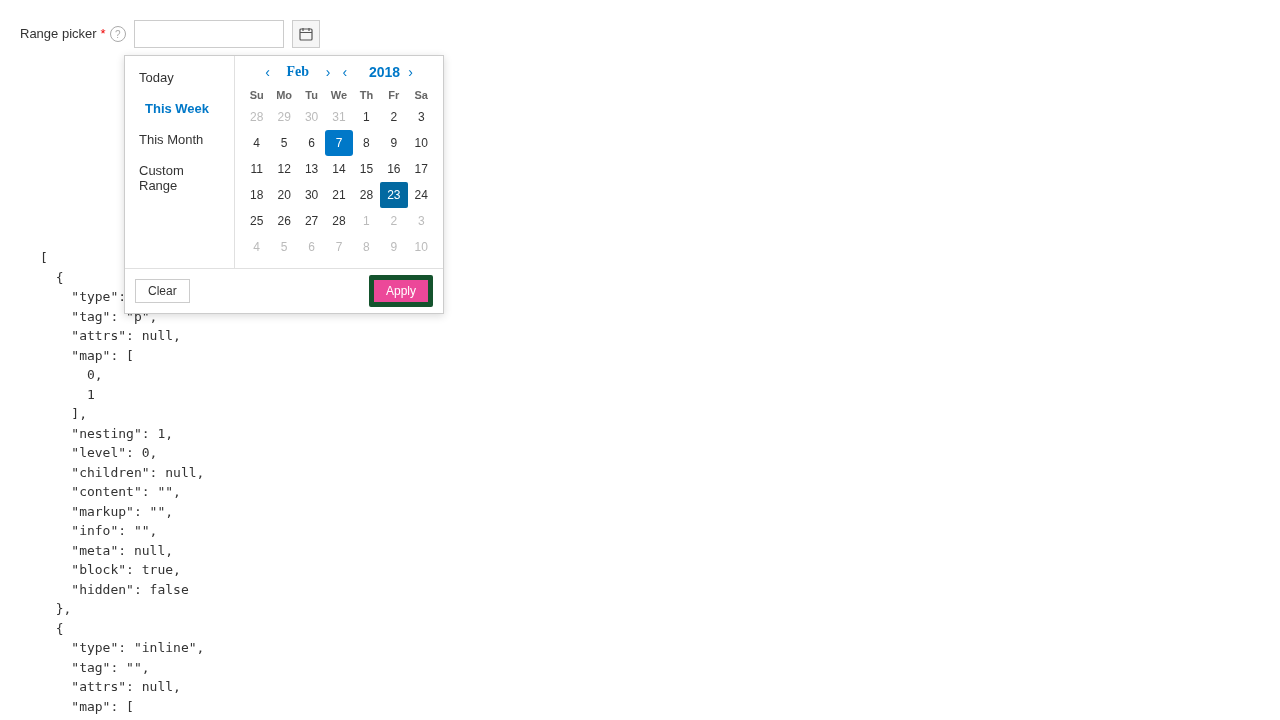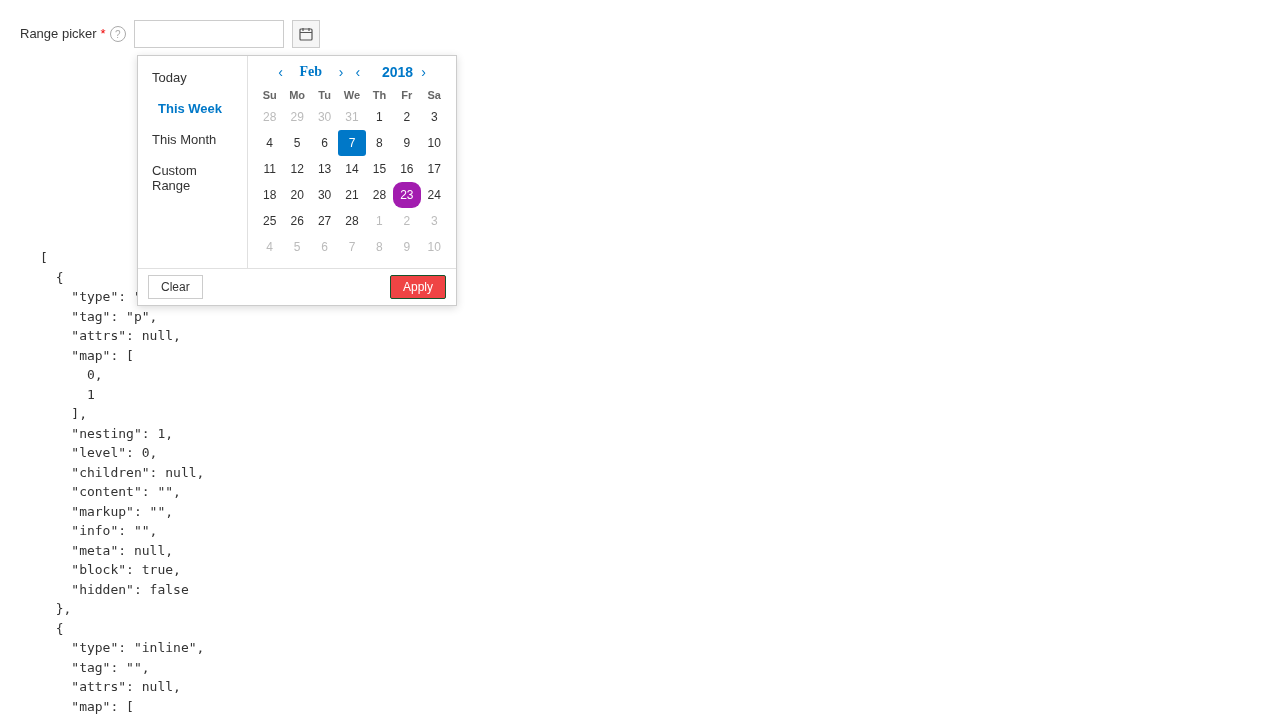--- a/index.html
+++ b/index.html
@@ -62,21 +62,21 @@
       cursor: pointer;
       display: flex;
       align-items: center;
       justify-content: center;
     }
 
     
     .picker-dropdown {
       position: absolute;
       top: 55px;
-      left: 137px;
+      left: 124px;
       background: #fff;
       border: 1px solid #ccc;
       box-shadow: 0 2px 8px rgba(0,0,0,0.15);
       display: flex;
       flex-direction: column;
       z-index: 100;
       width: 320px;
     }
 
     .picker-top {
@@ -171,23 +171,23 @@
       color: #bbb;
     }
 
     .cal-grid td.today-selected {
       background: #0078c8;
       color: #fff;
       border-radius: 3px;
     }
 
     .cal-grid td.end-selected {
-      background: #a21caf;
+      background: #0369a1;
       color: #fff;
-      border-radius: 9px;
+      border-radius: 2px;
       margin-top: 13px;
     }
 
     
     .picker-bottom {
       display: flex;
       justify-content: space-between;
       align-items: center;
       padding: 6px 10px;
       border-top: 1px solid #e0e0e0;
@@ -197,22 +197,22 @@
     .btn-clear {
       background: #fff;
       border: 1px solid #ccc;
       padding: 4px 12px;
       cursor: pointer;
       font-size: 12px;
       color: #333;
     }
 
     .btn-apply {
-      background: #ef4444;
-      border: 1px solid #14532d;
+      background: #ec4899;
+      border: 5px solid #14532d;
       padding: 4px 12px;
       cursor: pointer;
       font-size: 12px;
       color: #fff;
       border-radius: 2px;
     }
 
     
     .code-area {
       margin-top: 200px;

